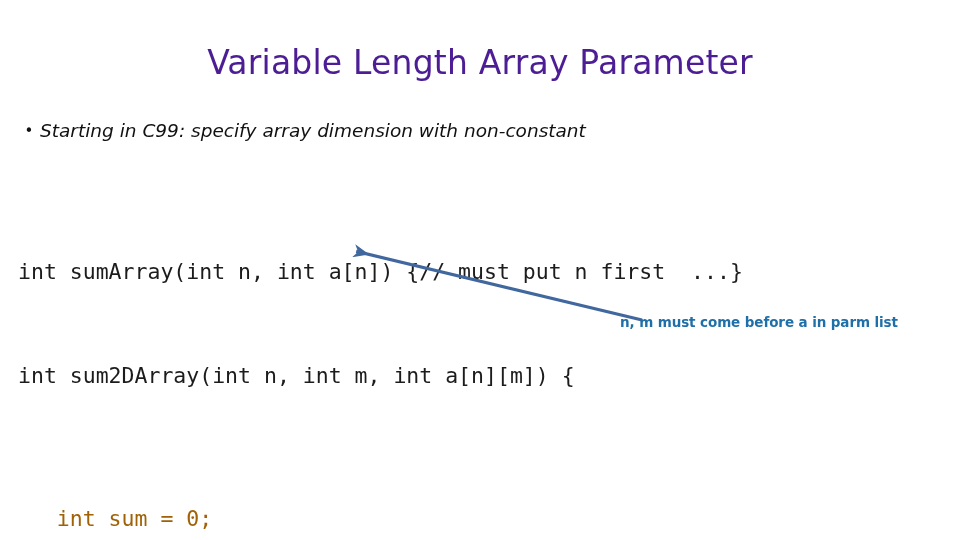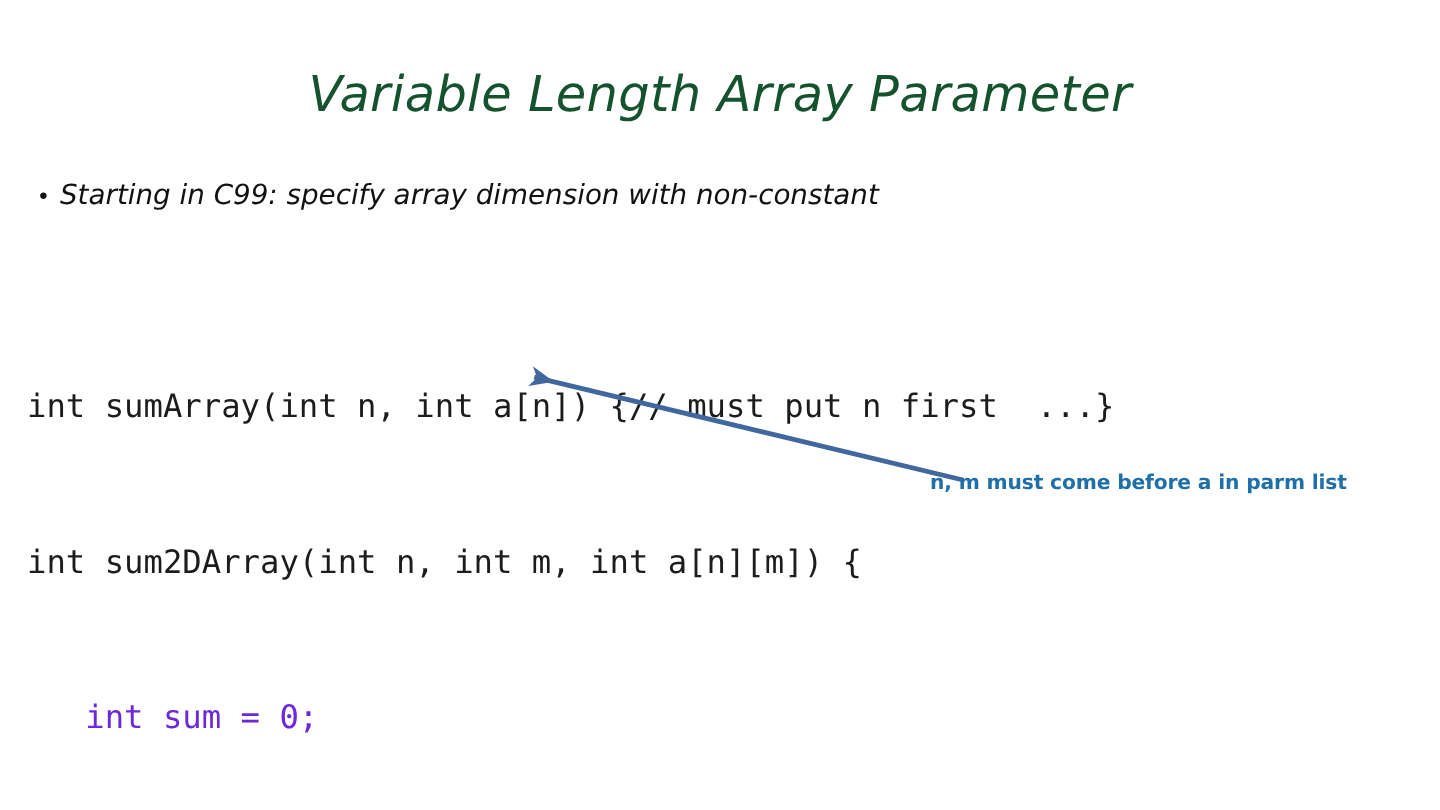--- a/index.html
+++ b/index.html
@@ -72,21 +72,22 @@
     font-size: 21.5px;
     line-height: 34.5px;
     color: #1c1c1c;
     white-space: pre;
   }
   .code-line {
     white-space: pre;
     height: 34.5px;
   }
   .code-line.dim {
-    color: #6d28d9;
+    color: #a16207;
+    margin-top: 40px;
   }
   #annotation-layer {
     position: absolute;
     left: 0;
     top: 0;
     width: 960px;
     height: 540px;
     pointer-events: none;
   }
   #annotation-text {
@@ -106,21 +107,21 @@
     top: 0;
     width: 960px;
     height: 540px;
   }
 </style>
 </head>
 <body>
 
 <div id="slide" style="background: rgb(255, 255, 255);">
 
-  <div id="slide-title" style="color: #14532d; font-style: italic;">Variable Length Array Parameter</div>
+  <div id="slide-title" style="color: #4c1d95;">Variable Length Array Parameter</div>
 
   <div id="bullet-list">
     <div class="bullet-row">
       <span class="bullet-mark">•</span>
       <span class="bullet-text">Starting in C99: specify array dimension with non-constant</span>
     </div>
   </div>
 
   <div id="code-block">
     <div class="code-line">int sumArray(int n, int a[n]) {// must put n first  ...}</div>

